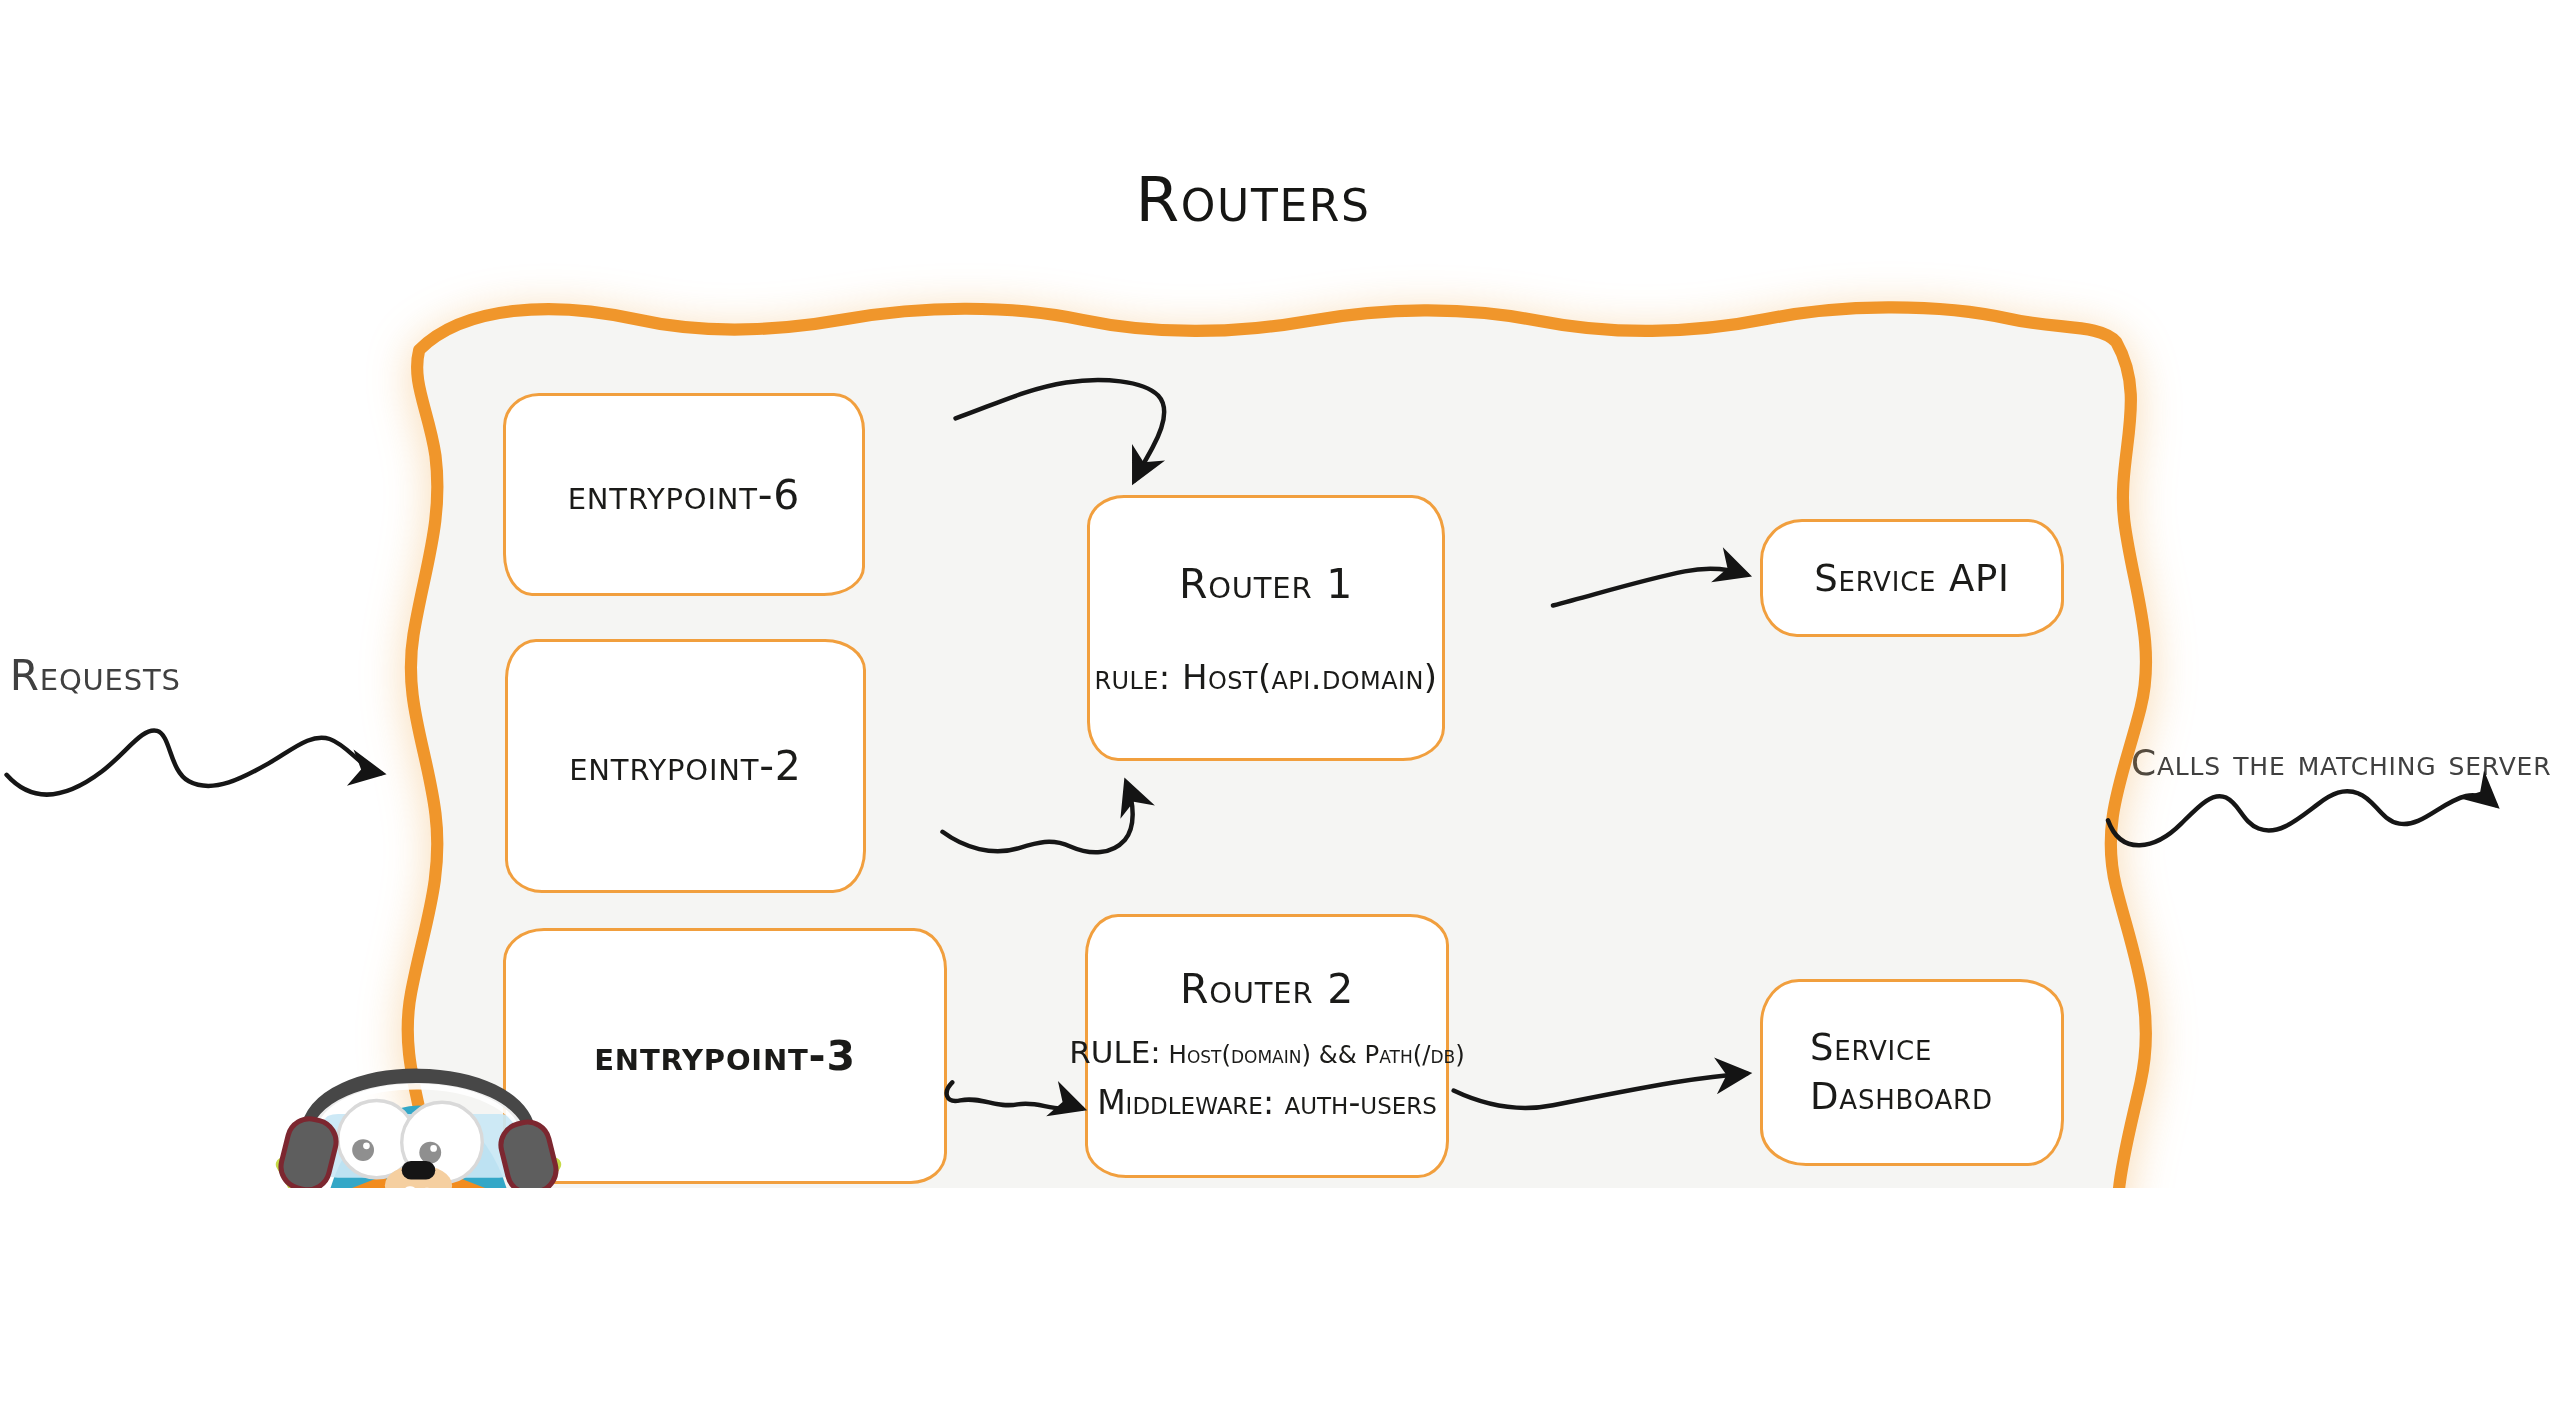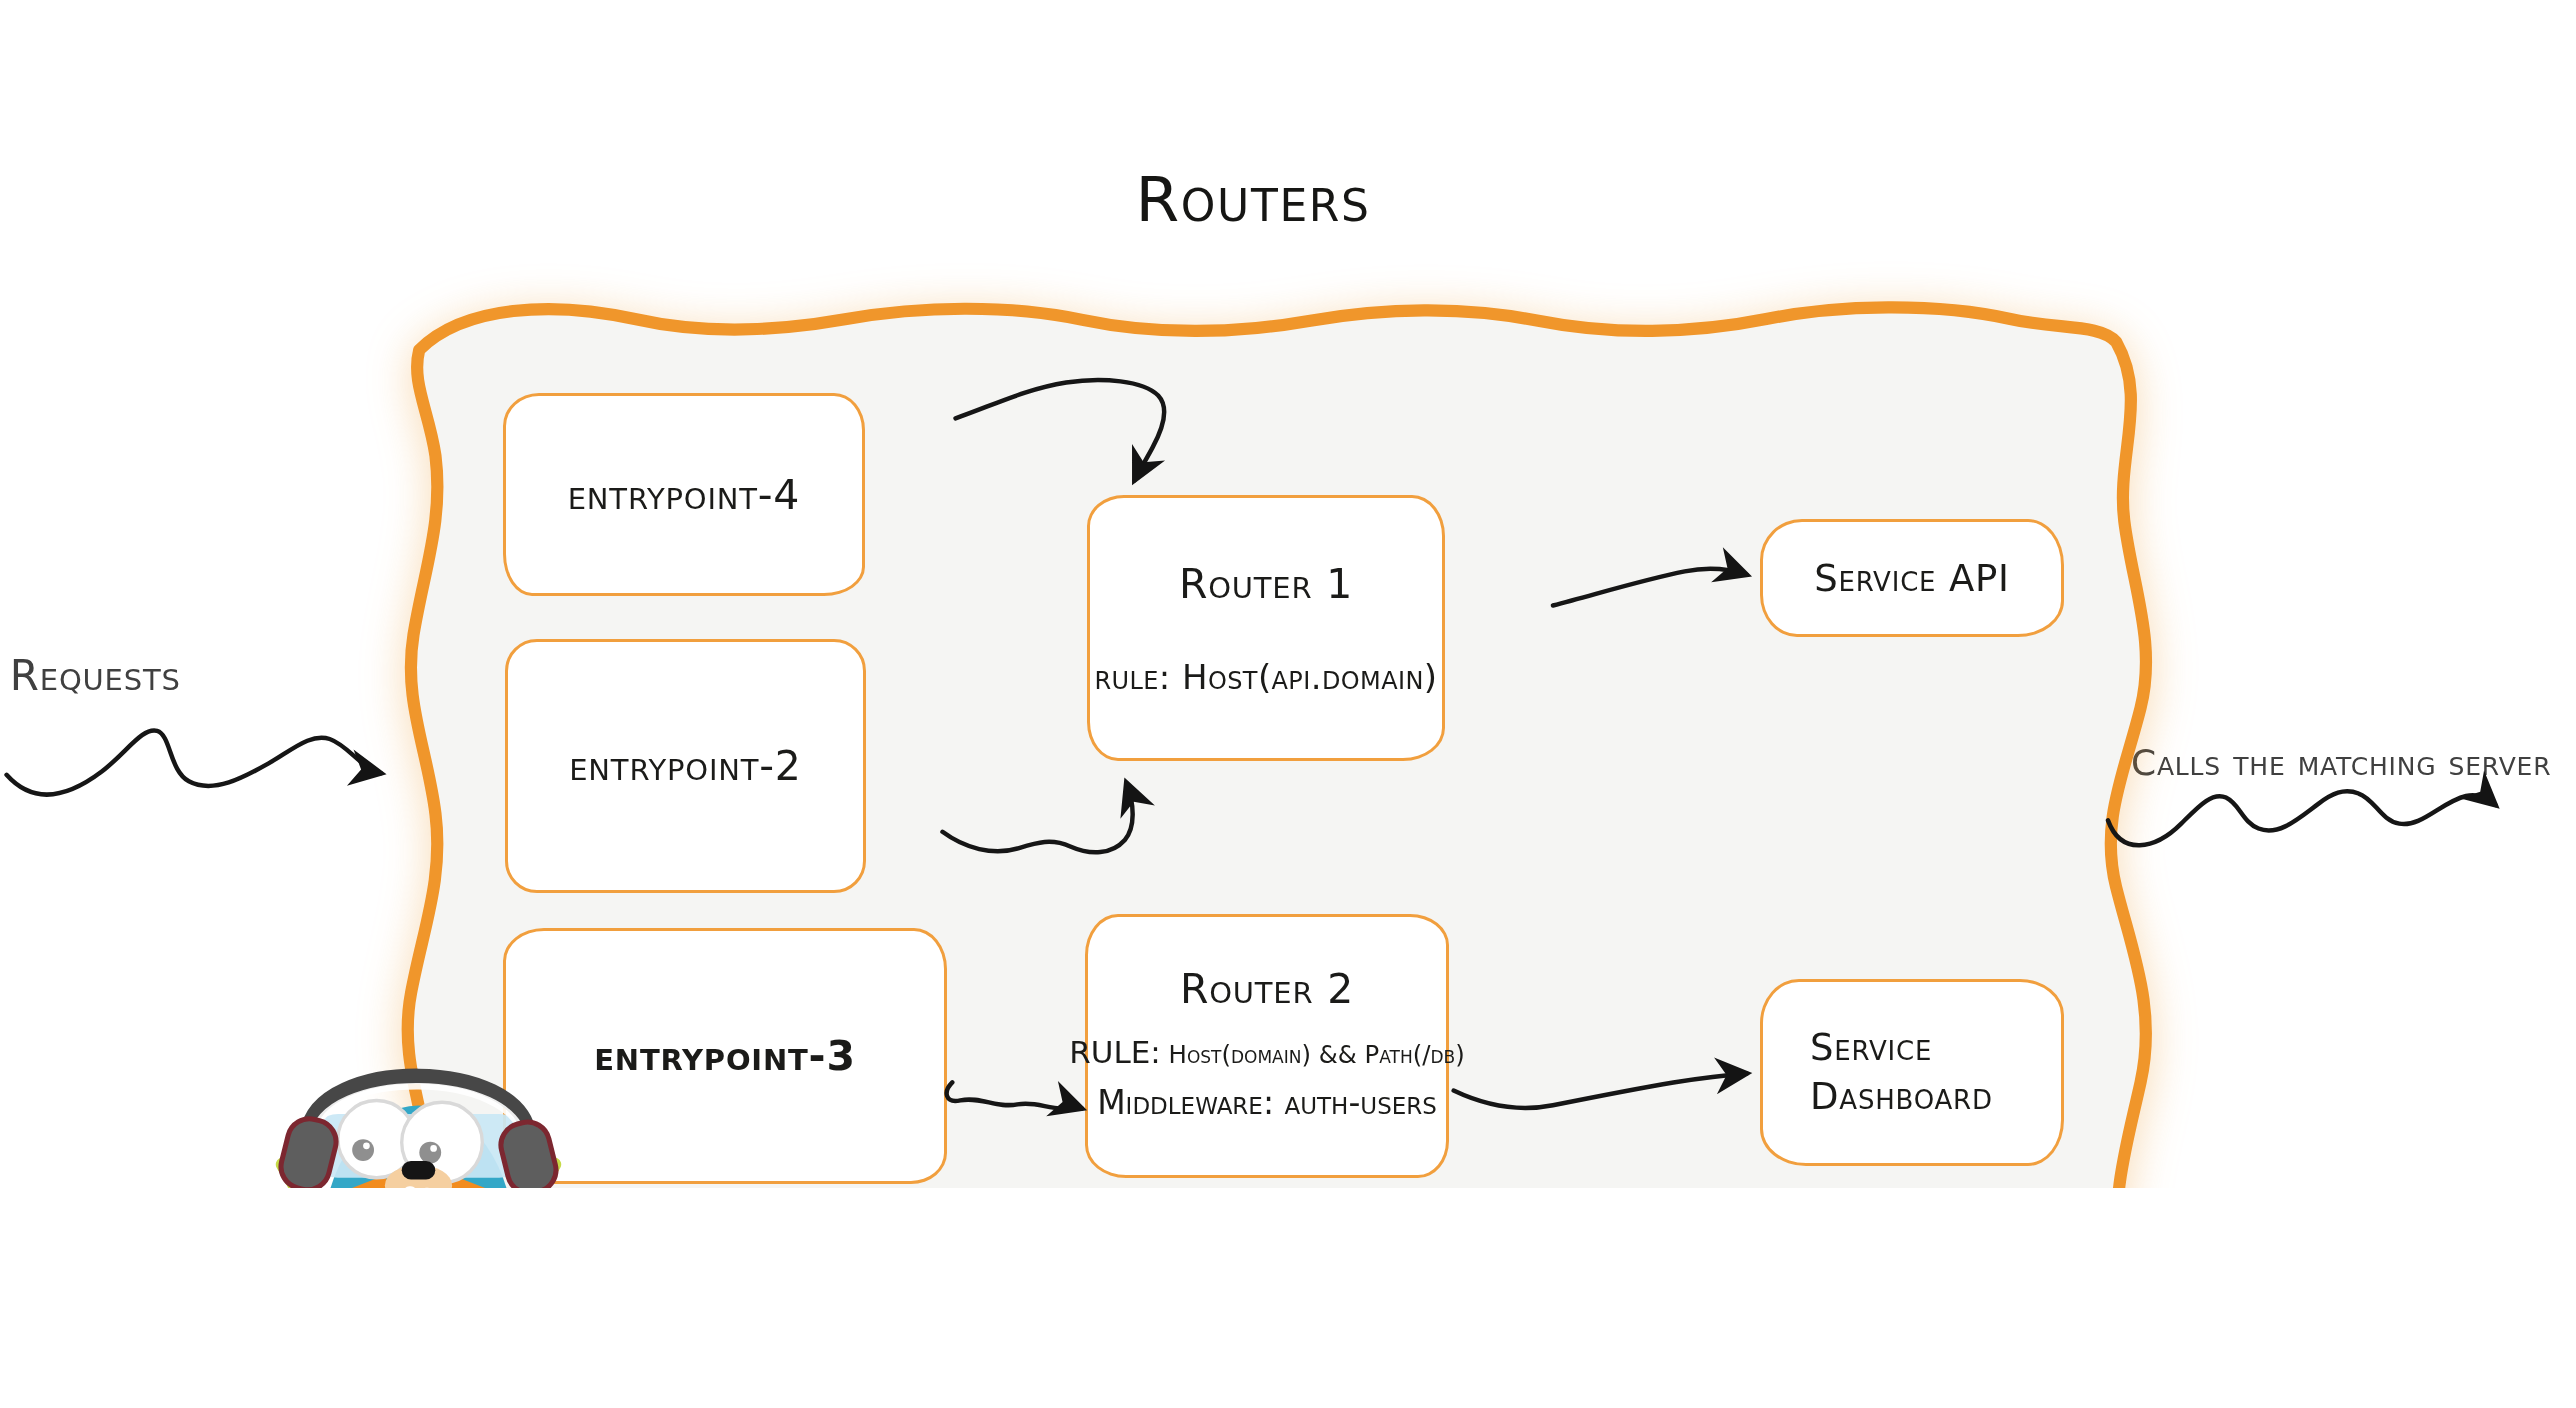--- a/index.html
+++ b/index.html
@@ -81,23 +81,23 @@
          C 521 700, 545 640, 535 560
          C 527 505, 505 470, 515 430 Z" fill="#f5f5f3" stroke="#f0962b" stroke-width="15" stroke-linejoin="round" style="filter:drop-shadow(0 8px 26px rgba(236,152,44,0.35));"></path>
   </svg>
 
   <div class="diagram-title sc">Routers</div>
 
   <div class="label requests-label sc">Requests</div>
   <div class="label calls-label sc">Calls the matching server</div>
 
   <div class="node ep1" style="z-index:2;">
-    <div class="node-label sc">entrypoint-4</div>
+    <div class="node-label sc">entrypoint-6</div>
   </div>
-  <div class="node ep2" style="z-index:2;border-radius:32px;">
+  <div class="node ep2" style="z-index:2;">
     <div class="node-label sc">entrypoint-2</div>
   </div>
   <div class="node ep3" style="z-index:2;font-weight:bold;">
     <div class="node-label sc">entrypoint-3</div>
   </div>
 
   <div class="node r1" style="z-index:2;">
     <div class="router-title sc">Router 1</div>
     <div class="router-rule sc">rule: Host(api.domain)</div>
   </div>

